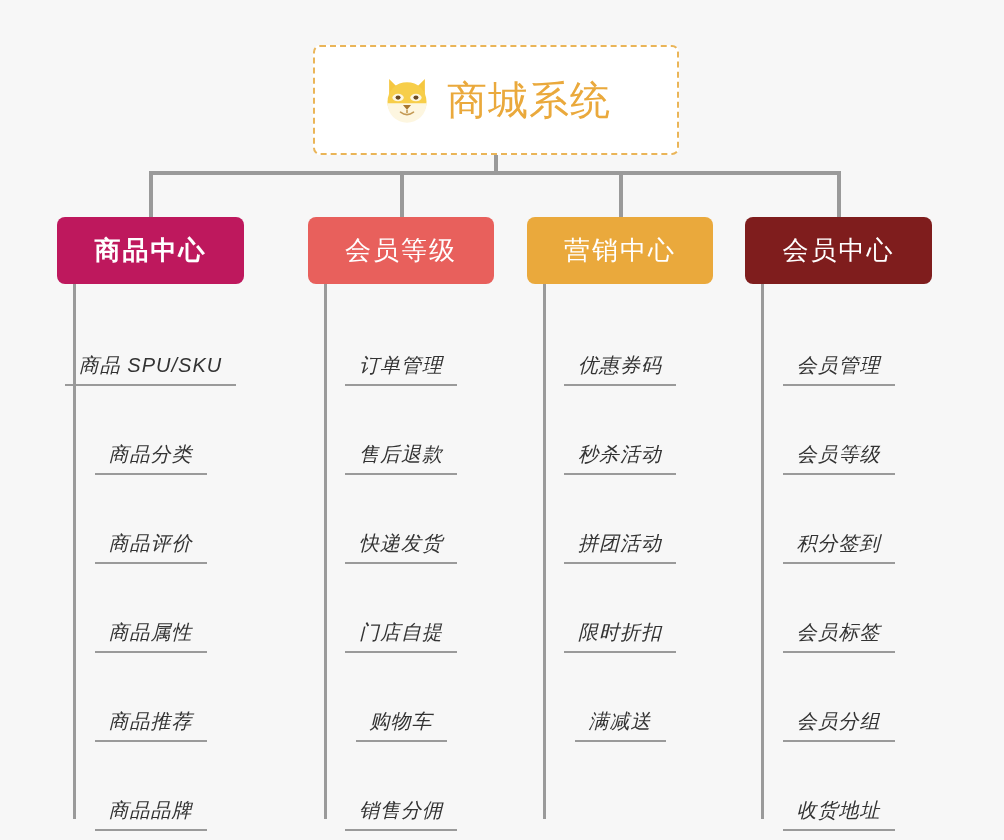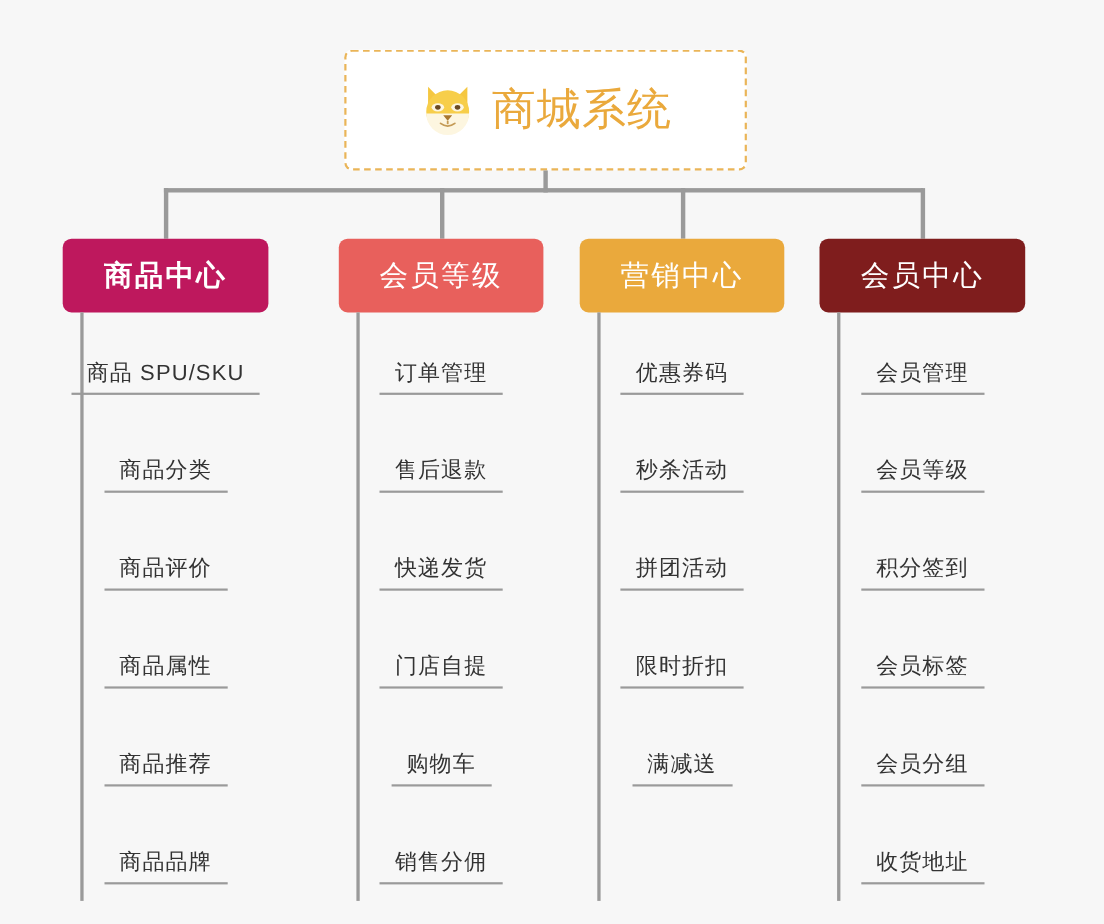--- a/index.html
+++ b/index.html
@@ -86,23 +86,24 @@
     position: absolute;
     left: 16px;
     top: 0;
     width: 3px;
     background: #9a9a9a;
   }
   .leaf-item {
     position: relative;
     height: 89px;
     display: flex;
-    align-items: center;
+    align-items: flex-end;
     justify-content: center;
     box-sizing: border-box;
+    font-style: italic;
   }
   .leaf-inner {
     display: inline-block;
     border-bottom: 2px solid #9a9a9a;
     padding: 0 14px 5px 14px;
     margin-left: -16px;
   }
   .leaf-label {
     font-size: 20px;
     color: #333333;

